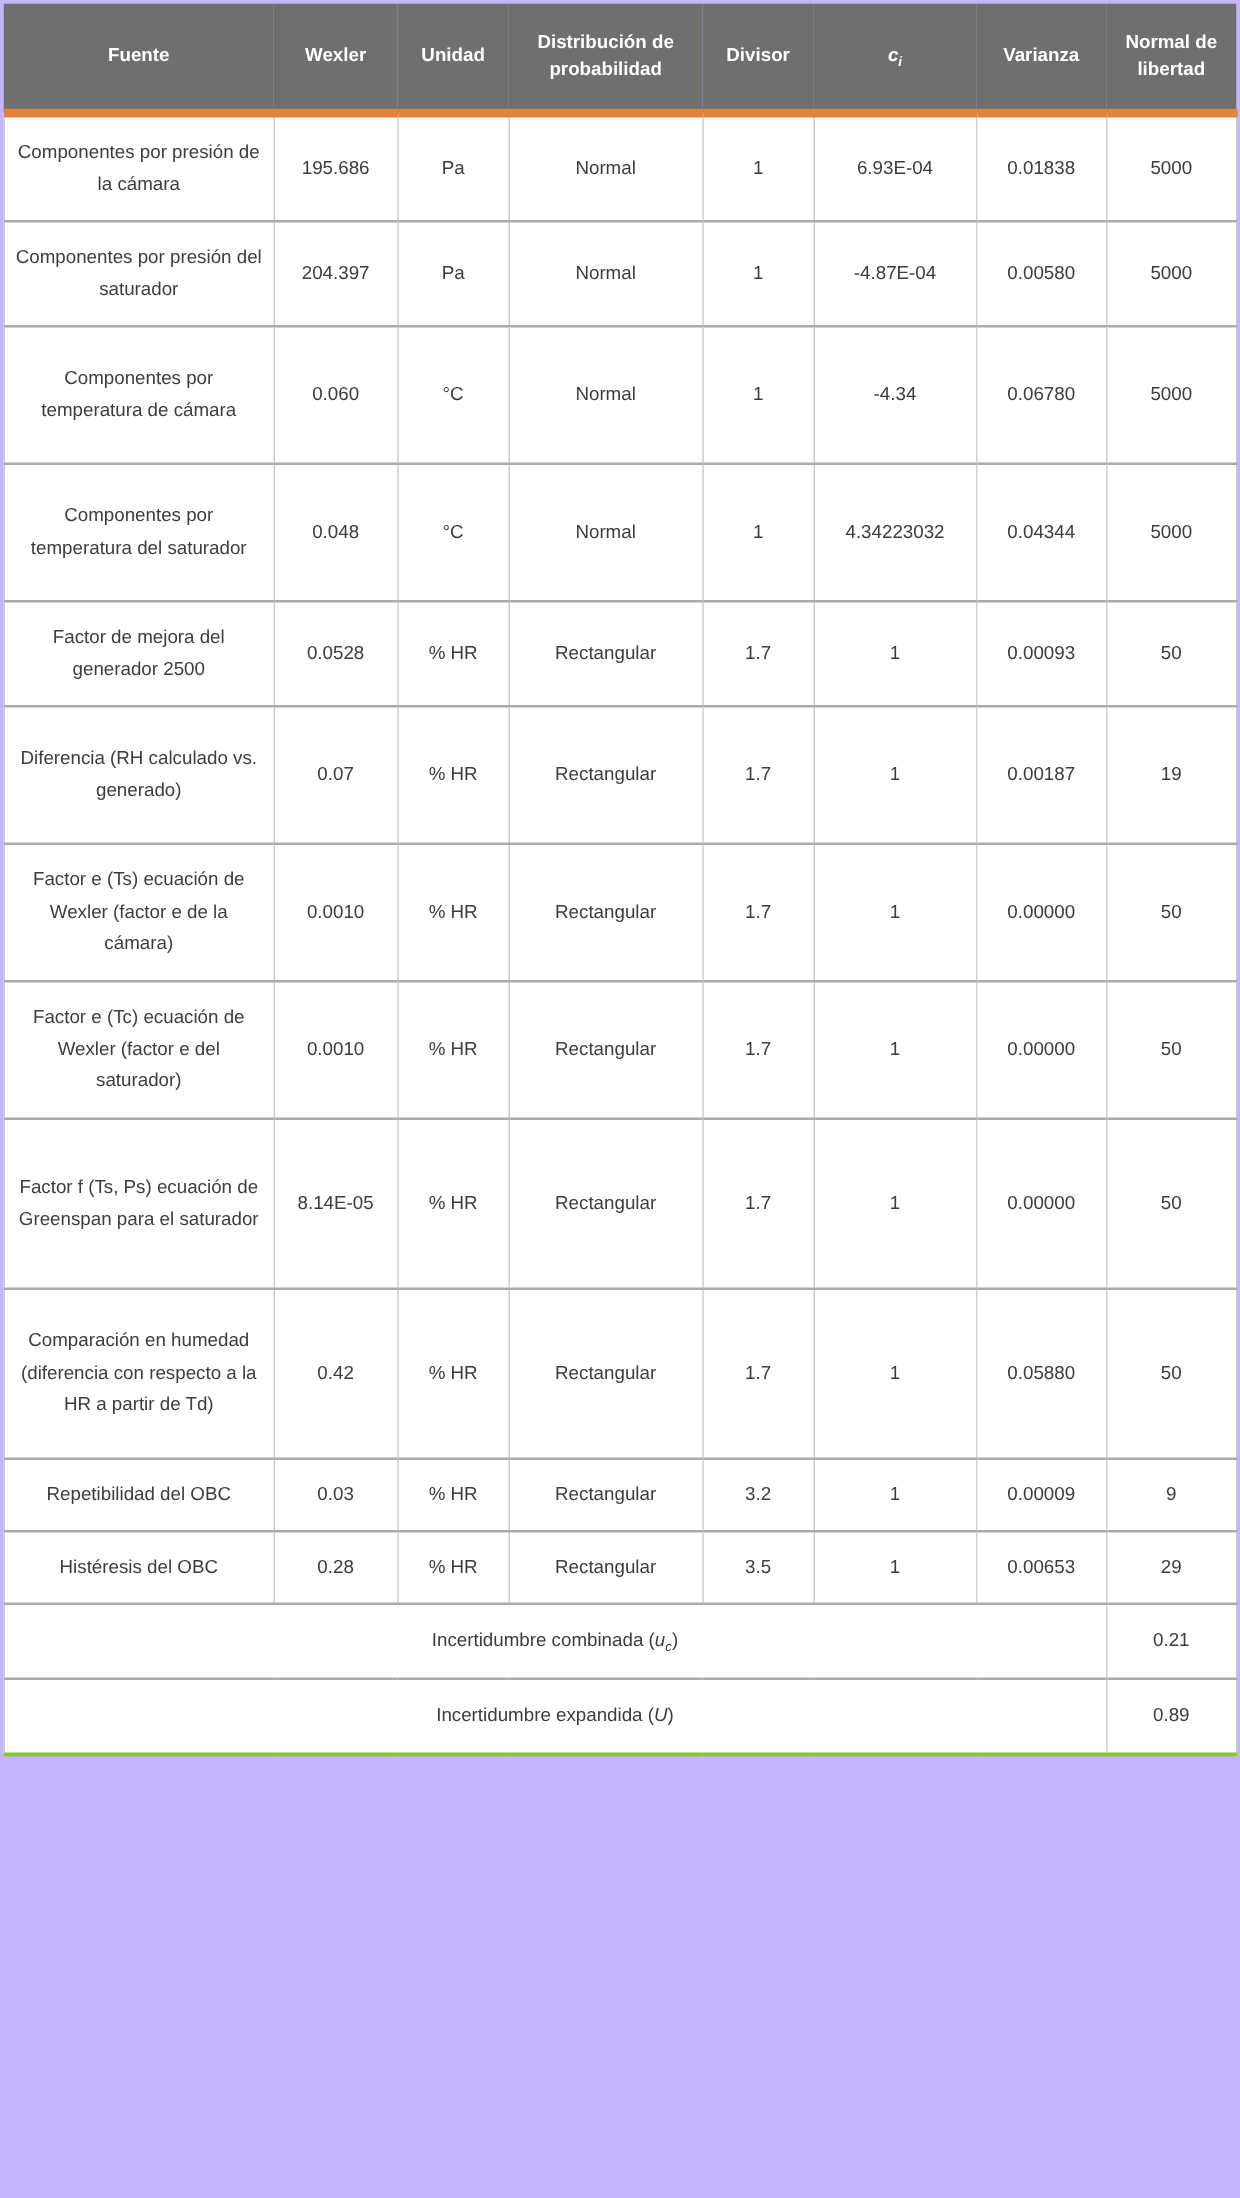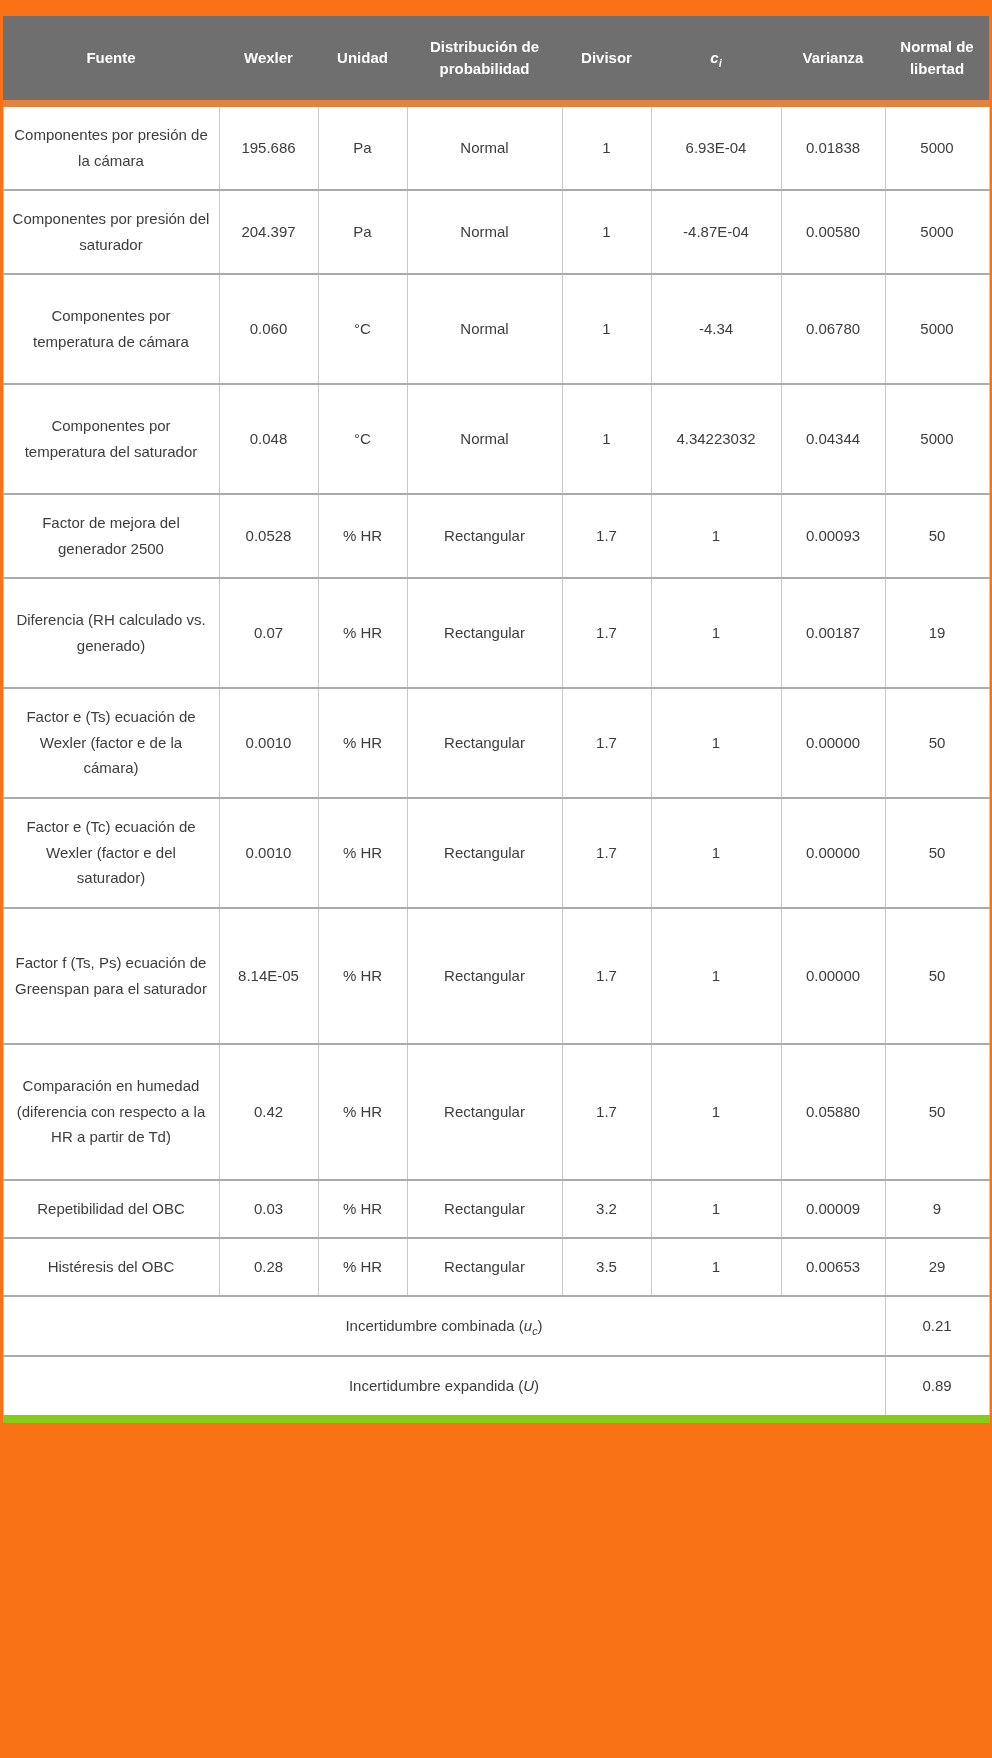--- a/index.html
+++ b/index.html
@@ -4,23 +4,23 @@
 <style>
   html, body {
     margin: 0;
     padding: 0;
     background: #ffffff;
     font-family: "Liberation Sans", "DejaVu Sans", sans-serif;
   }
   .page {
     width: 992px;
     min-height: 1758px;
-    background: #f97316;
+    background: #c4b5fd;
     box-sizing: border-box;
-    padding-top: 16px;
+    padding-top: 3px;
   }
   table.budget {
     width: 986px;
     margin: 0 auto;
     border-collapse: collapse;
     table-layout: fixed;
     font-size: 15px;
     color: #3d3d3d;
   }
   thead th {
@@ -45,21 +45,21 @@
     border-bottom: 2px solid #ABABAB;
     border-left: 1px solid #C9C9C9;
     border-right: 1px solid #C9C9C9;
     word-wrap: break-word;
   }
   tbody tr.lines-1 td { height: 28px; }
   tbody tr.lines-2 td { height: 54px; }
   tbody tr.lines-3 td { height: 80px; }
   tbody tr.lines-4 td { height: 106px; }
   tfoot td { height: 30px; }
-  tfoot tr:last-child td { border-bottom: 8px solid #84cc16; }
+  tfoot tr:last-child td { border-bottom: 3px solid #84cc16; }
   sub {
     font-size: 0.72em;
     line-height: 0;
   }
   .sym { font-style: italic; }
 </style>
 </head>
 <body>
 
 <div class="page">

